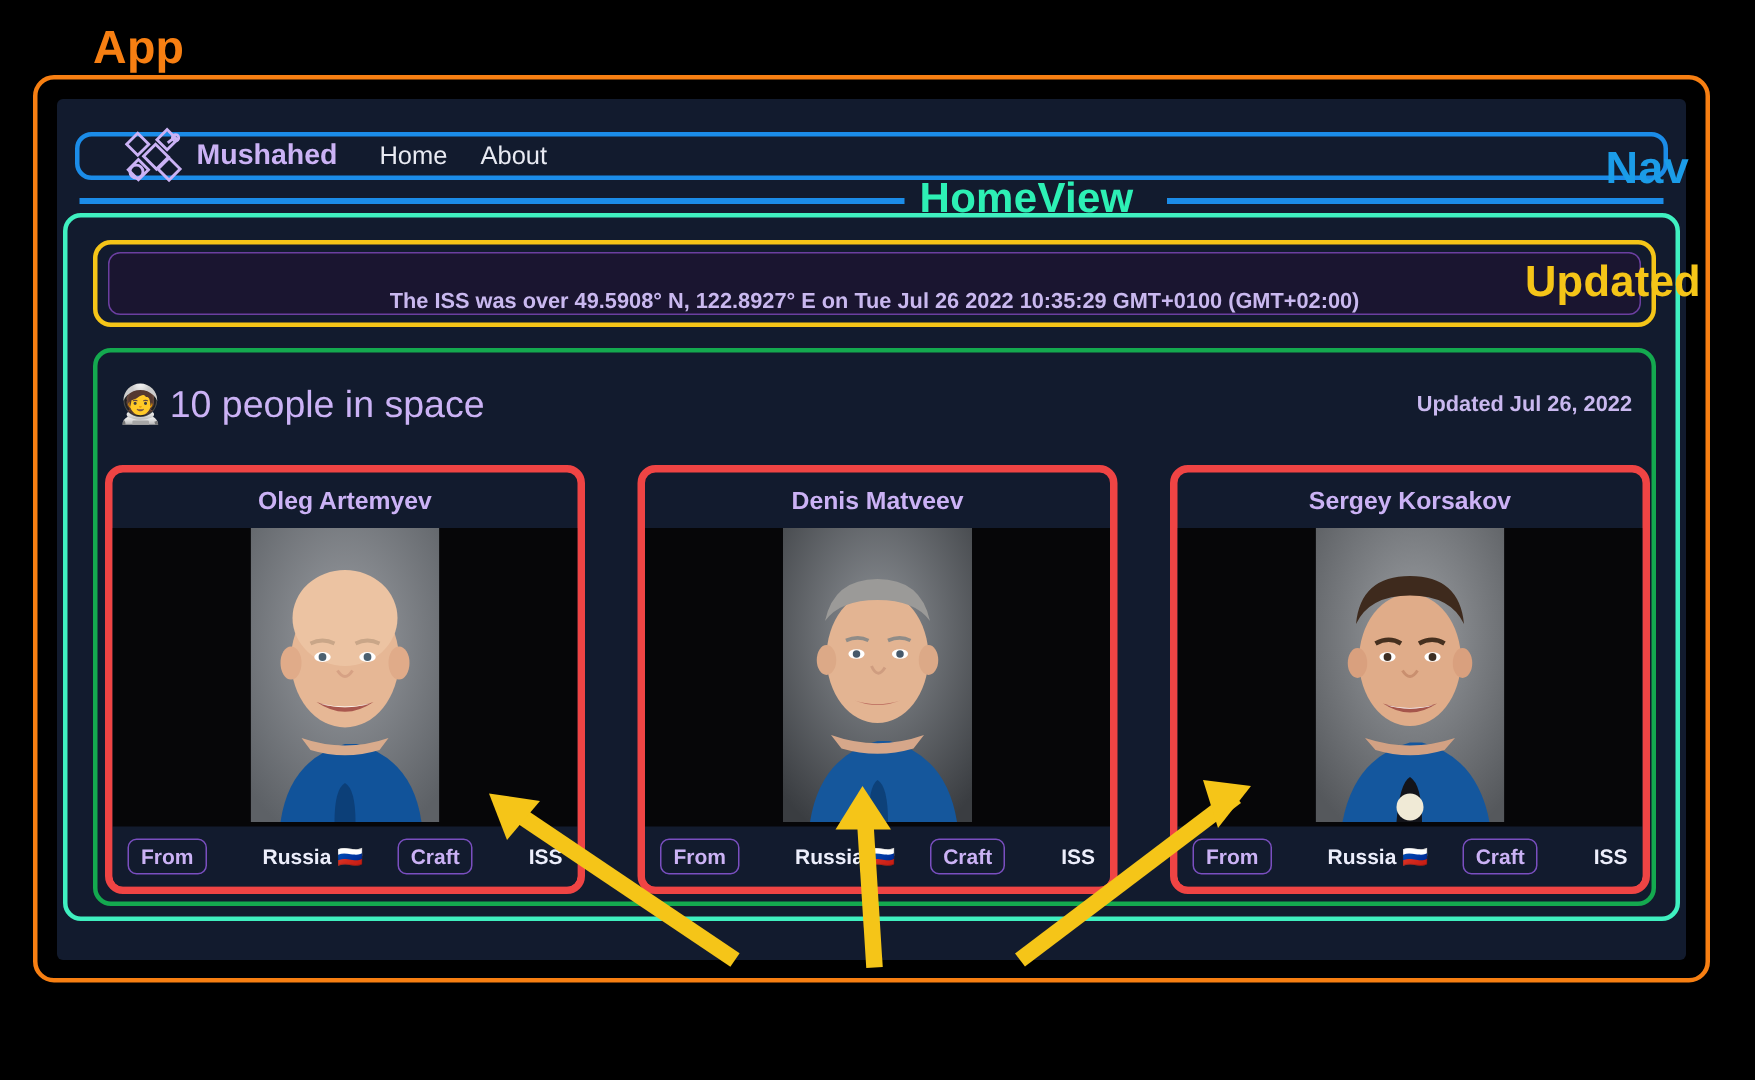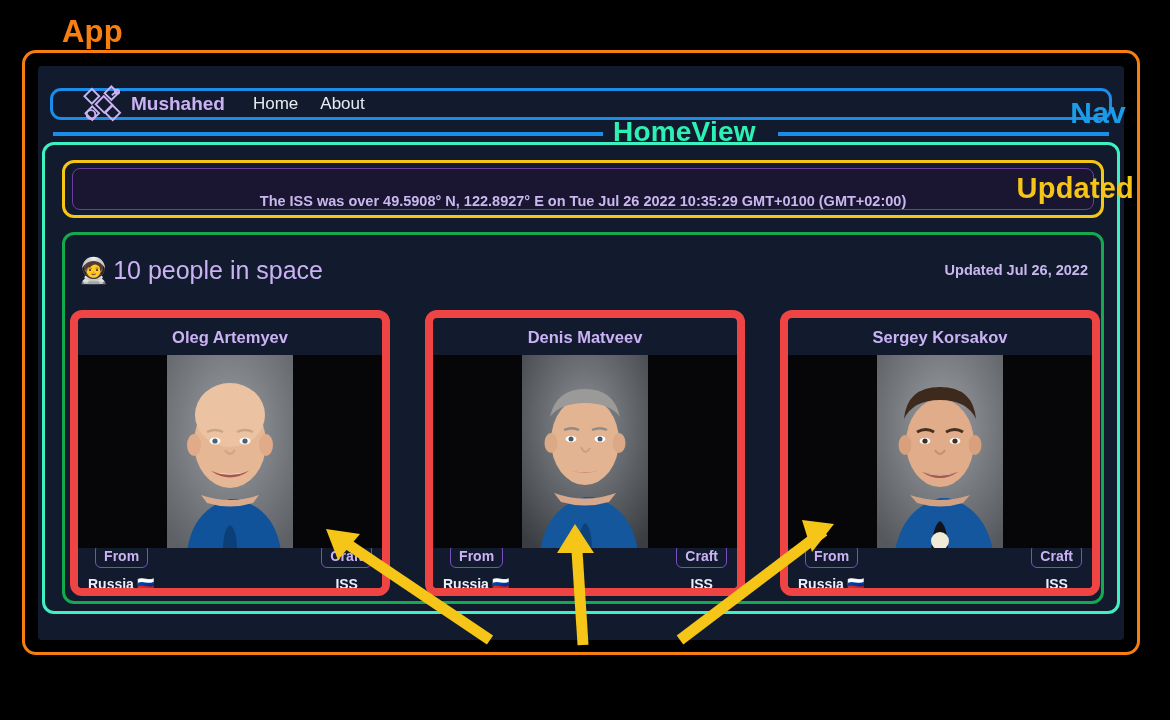--- a/index.html
+++ b/index.html
@@ -118,21 +118,21 @@
 
   
   #cards {
     position: absolute;
     left: 70px; top: 310px; width: 1032px; height: 286px;
     display: flex; gap: 35px;
   }
   .card {
     width: 320px; height: 286px;
     background: #121b2e;
-    border: 8px solid #ef4444;
+    border: 5px solid #ef4444;
     border-radius: 12px;
     display: flex; flex-direction: column; align-items: center;
     overflow: hidden;
   }
   .card-title {
     color: #cbb2f5; font-size: 16.5px; font-weight: bold;
     margin-top: 10px; margin-bottom: 8px;
   }
   .photo-row {
     width: 100%; flex: 1;
@@ -141,27 +141,27 @@
     position: relative;
     overflow: hidden;
   }
   .photo { width: 126px; height: 196px; position: relative; overflow: hidden; }
   .card-footer {
     width: 100%; height: 40px;
     display: flex; align-items: center; justify-content: space-between;
     padding: 0 10px;
     background: #121b2e;
   }
-  .badge-group { display: flex; align-items: center; gap: 8px; flex-direction: column; }
+  .badge-group { display: flex; align-items: center; gap: 8px; }
   .badge {
     border: 1px solid #7a4fc0; border-radius: 6px;
     color: #cbb2f5; font-size: 14px; font-weight: bold;
     padding: 3px 8px;
   }
-  .badge-val { color: #eceefb; font-size: 14px; font-weight: bold; }
+  .badge-val { color: #eceefb; font-size: 14px; font-weight: bold; margin-left: 29px; }
 
   
   #astrocard-label {
     left: 512px; top: 657px; font-size: 29px; color: #f5c518;
   }
   #arrows { position: absolute; left: 0; top: 0; width: 1170px; height: 720px; pointer-events: none; }
 </style>
 </head>
 <body>
 

